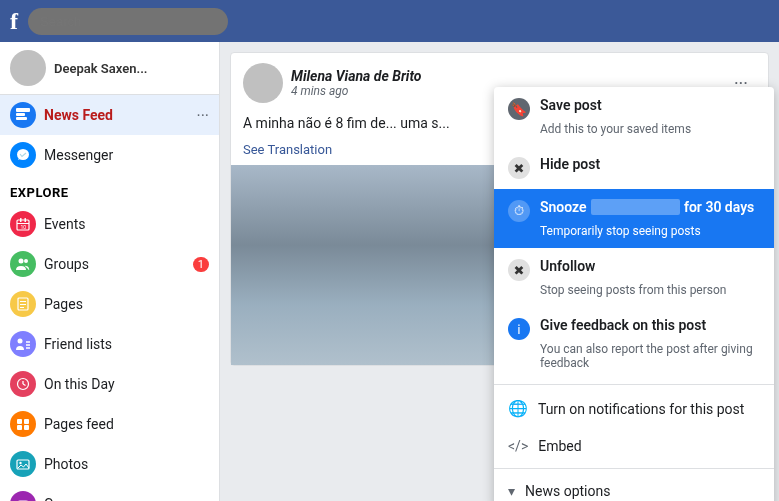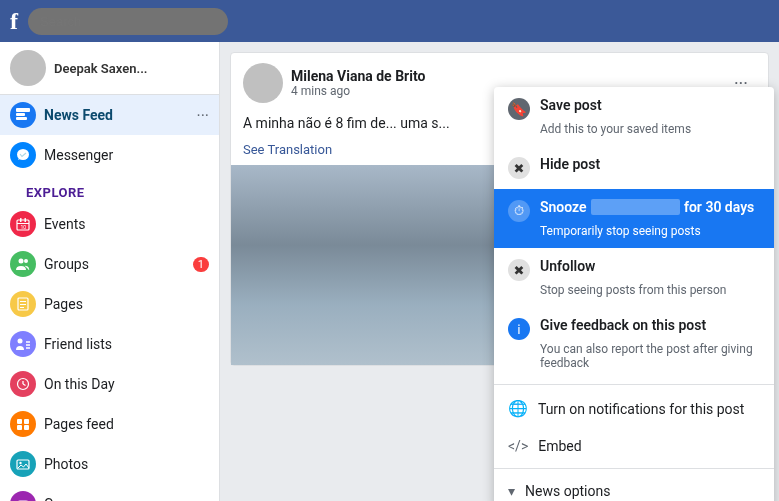--- a/index.html
+++ b/index.html
@@ -11,37 +11,37 @@
     
     .sidebar { width: 220px; background: #fff; border-right: 1px solid #dddfe2; overflow-y: auto; flex-shrink: 0; padding-bottom: 10px; }
 
     .sidebar-user { padding: 8px 10px; display: flex; align-items: center; gap: 8px; border-bottom: 1px solid #dddfe2; }
     .sidebar-user-avatar { width: 36px; height: 36px; border-radius: 50%; background: #c0c0c0; }
     .sidebar-user-name { font-size: 13px; color: #333; font-weight: 600; }
 
     .sidebar-item { display: flex; align-items: center; padding: 7px 10px; cursor: pointer; gap: 8px; position: relative; }
     .sidebar-item.active { background: #e7f0fd; }
     .sidebar-item .item-label { font-size: 14px; color: #1c1e21; flex: 1; }
-    .sidebar-item.active .item-label { color: #0c4a6e; font-weight: 700; }
+    .sidebar-item.active .item-label { color: #b91c1c; font-weight: 700; }
     .sidebar-item .badge { background: #fa3e3e; color: white; border-radius: 10px; font-size: 11px; padding: 1px 5px; }
     .sidebar-item .dots { color: #606770; font-size: 16px; margin-left: auto; }
 
-    .sidebar-section { padding: 10px 10px 4px; font-size: 13px; font-weight: 700; color: #4c1d95; text-transform: uppercase; letter-spacing: 0.5px; margin-left: 16px; }
+    .sidebar-section { padding: 10px 10px 4px; font-size: 13px; font-weight: 700; color: #000000; text-transform: uppercase; letter-spacing: 0.5px; }
 
     .icon-box { width: 26px; height: 26px; border-radius: 50%; display: flex; align-items: center; justify-content: center; font-size: 14px; flex-shrink: 0; }
     .icon-news-feed { background: #1877f2; }
     .icon-messenger { background: #0084ff; }
 
     
     .content { flex: 1; position: relative; overflow: hidden; }
 
     .post-area { background: #fff; border: 1px solid #dddfe2; border-radius: 4px; margin: 10px; }
     .post-header { display: flex; align-items: center; padding: 10px 12px; gap: 8px; }
     .post-avatar { width: 40px; height: 40px; border-radius: 50%; background: #c0c0c0; flex-shrink: 0; }
-    .post-user-info { flex: 1; }
+    .post-user-info { flex: 1; font-style: italic; }
     .post-user-name { font-size: 14px; font-weight: 700; color: #1c1e21; }
     .post-time { font-size: 12px; color: #606770; }
     .post-dots { color: #606770; font-size: 18px; cursor: pointer; padding: 4px 8px; }
 
     .post-text { padding: 0 12px 8px; font-size: 14px; color: #1c1e21; line-height: 1.5; }
     .see-translation { color: #385898; font-size: 13px; padding: 0 12px 8px; cursor: pointer; }
 
     .post-image { width: 100%; height: 200px; background: linear-gradient(180deg, #a8b8c8 0%, #7a8a98 40%, #9aafbf 70%, #b0c0cc 100%); position: relative; overflow: hidden; }
     .post-image-overlay { position: absolute; bottom: 0; right: 0; width: 180px; height: 80px; background: linear-gradient(135deg, #e8e8e8 0%, #d0d0d0 50%, #f0f0f0 100%); }
 

